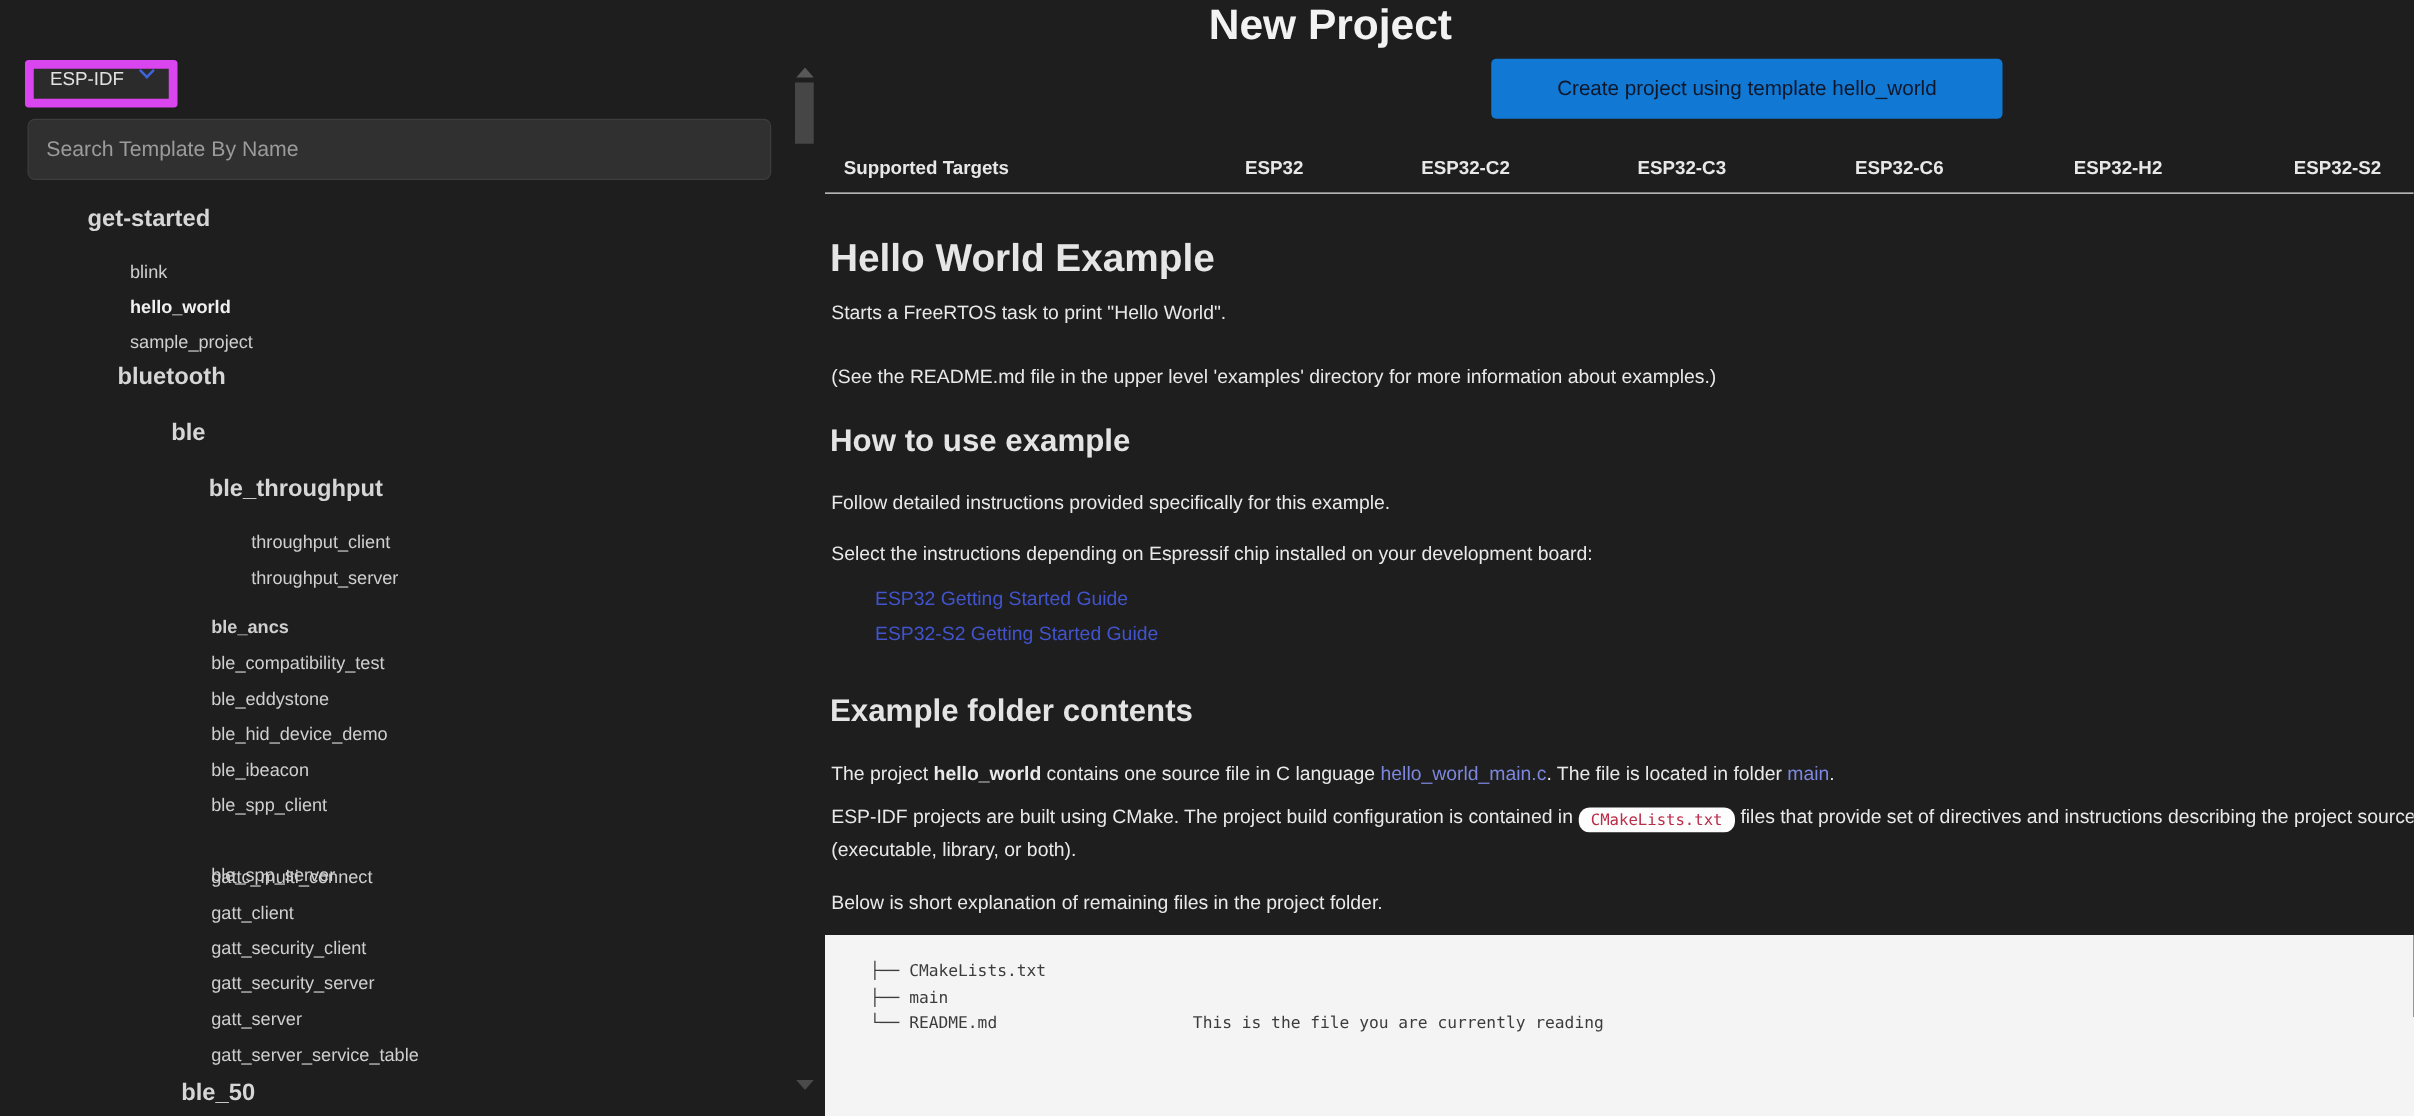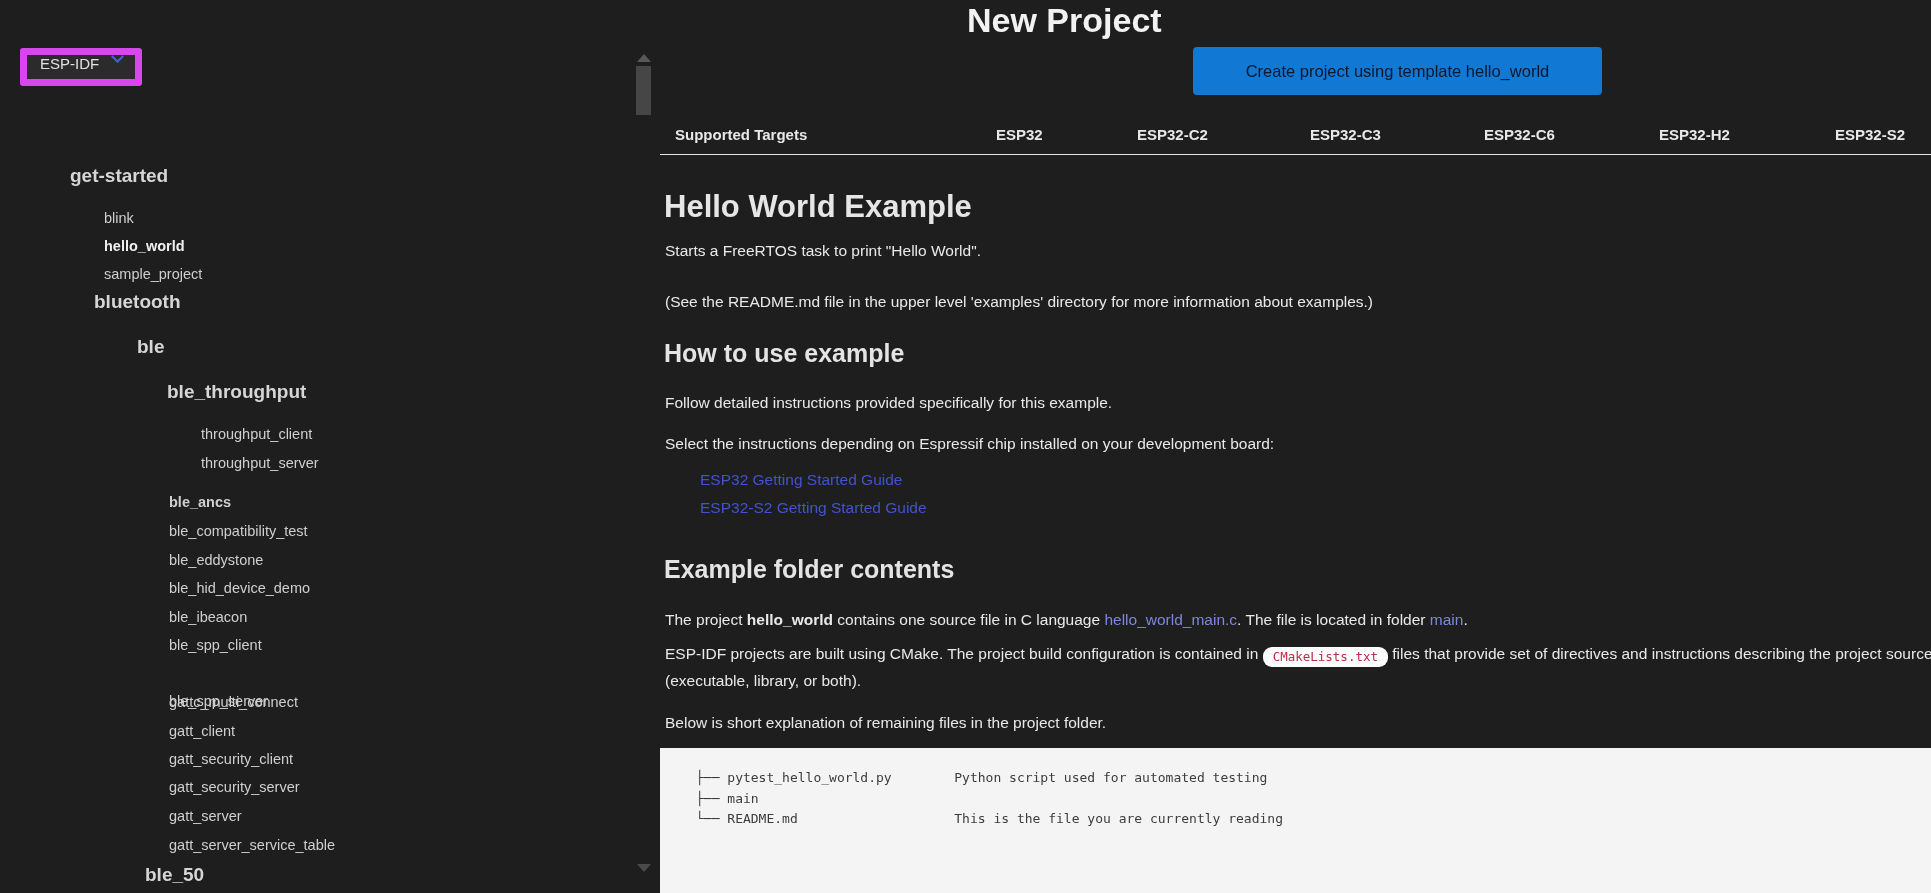--- a/index.html
+++ b/index.html
@@ -92,20 +92,21 @@
 </head>
 <body>
 
 <div class="sidebar">
 
   <div class="dropdown">
     <span class="dropdown-label">ESP-IDF</span>
     <span class="chev-down"></span>
   </div>
 
+  <input class="search" type="text" placeholder="Search Template By Name" style="">
 
   <div class="tree">
 
   <div class="tree-item hdr" style="left: 70px; top: 164px; position: absolute;">get-started</div>
       <div class="tree-item leaf" style="left: 104px; top: 206px; position: absolute;">blink</div>
       <div class="tree-item leaf-bold" style="left: 104px; top: 234px; position: absolute;">hello_world</div>
       <div class="tree-item leaf" style="left: 104px; top: 262px; position: absolute;">sample_project</div>
       <div class="tree-item hdr" style="left: 94px; top: 290px; position: absolute;">bluetooth</div>
       <div class="tree-item hdr" style="left: 137px; top: 335px; position: absolute;">ble</div>
       <div class="tree-item hdr" style="left: 167px; top: 380px; position: absolute;">ble_throughput</div>
@@ -164,16 +165,16 @@
 
 <p class="rm rm-p p-project"><span>The project </span><b>hello_world</b><span> contains one source file in C language </span><a class="rm-link-light">hello_world_main.c</a><span>. The file is located in folder </span><a class="rm-link-light">main</a><span>.</span></p>
 
 <p class="rm rm-p p-cmake"><span>ESP-IDF projects are built using CMake. The project build configuration is contained in </span><span class="inline-code">CMakeLists.txt</span><span> files that provide set of directives and instructions describing the project source files and targets</span></p>
 <p class="rm rm-p p-exec">(executable, library, or both).</p>
 
 <p class="rm rm-p p-below">Below is short explanation of remaining files in the project folder.</p>
 
 <div class="codeblock">
 
-    <div class="code-line">├── pytest_hello_world.py        Python script used for automated testing</div>
+<div class="code-line">├── CMakeLists.txt</div>
     <div class="code-line">├── main</div>
     <div class="code-line">└── README.md                    This is the file you are currently reading</div>
   </div>
 
 </body></html>

